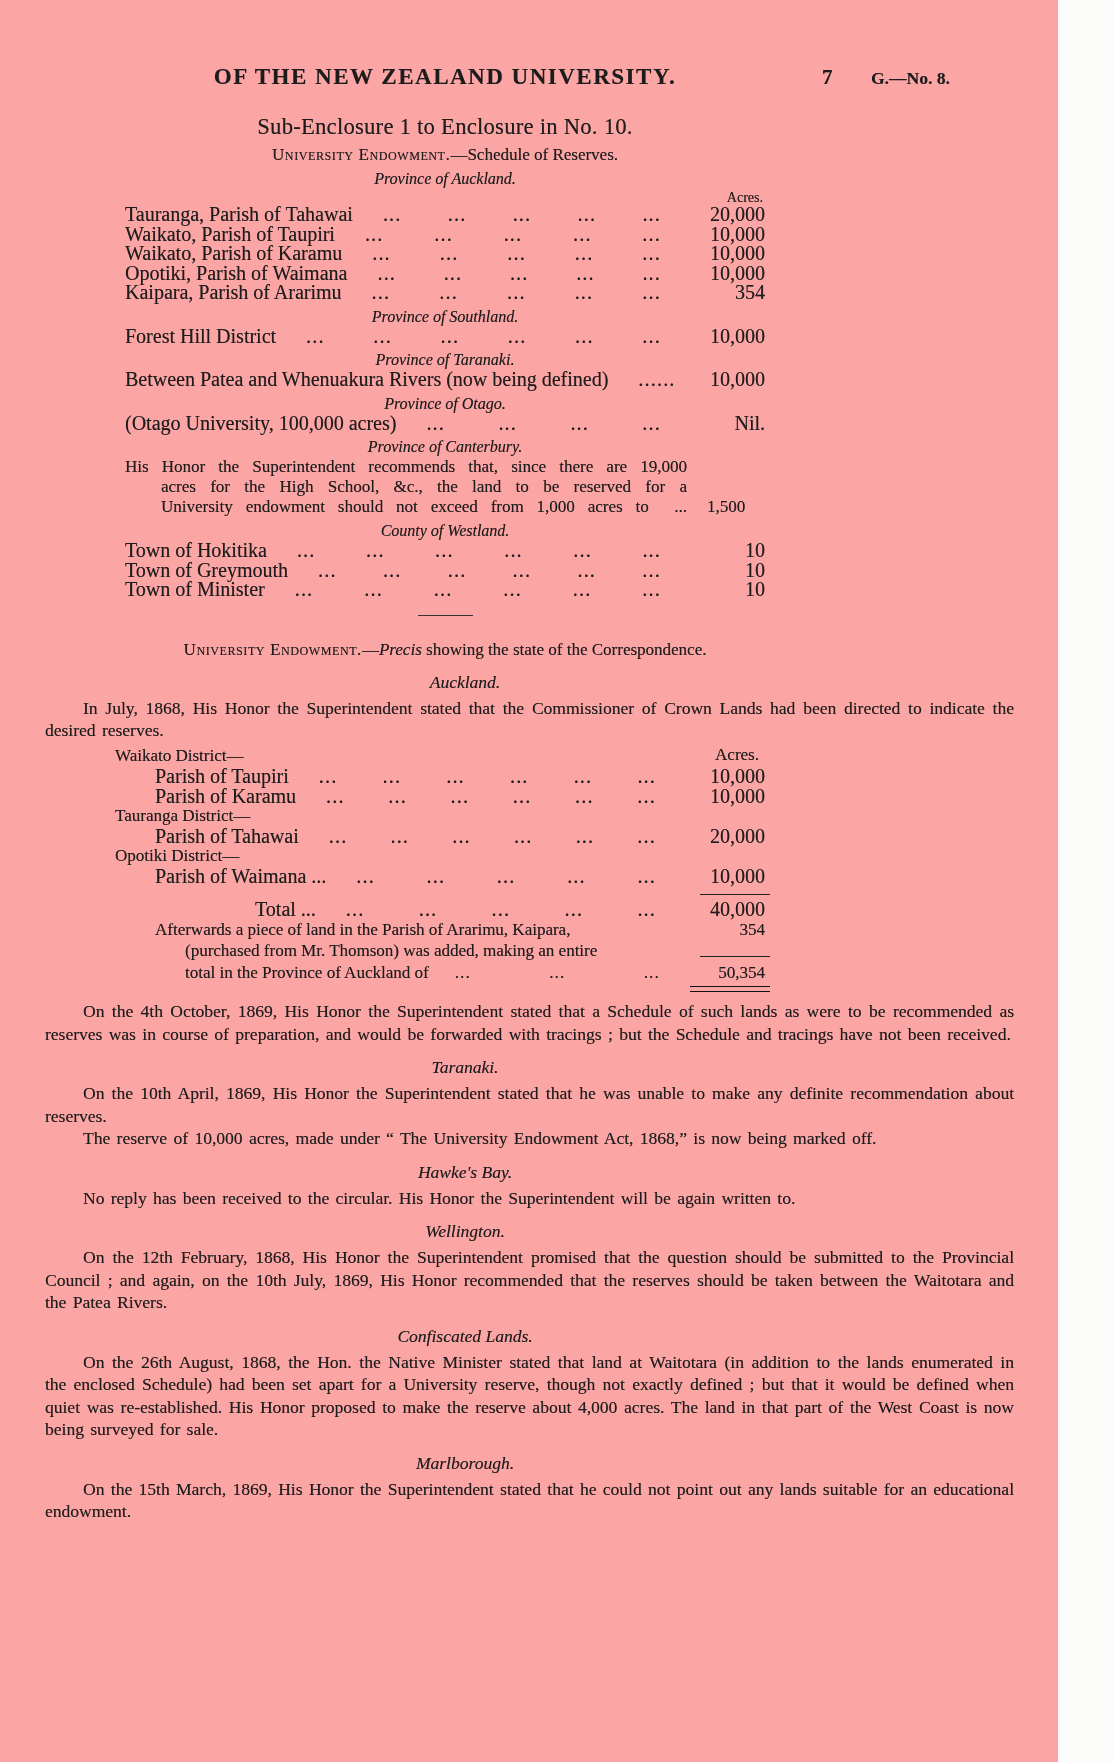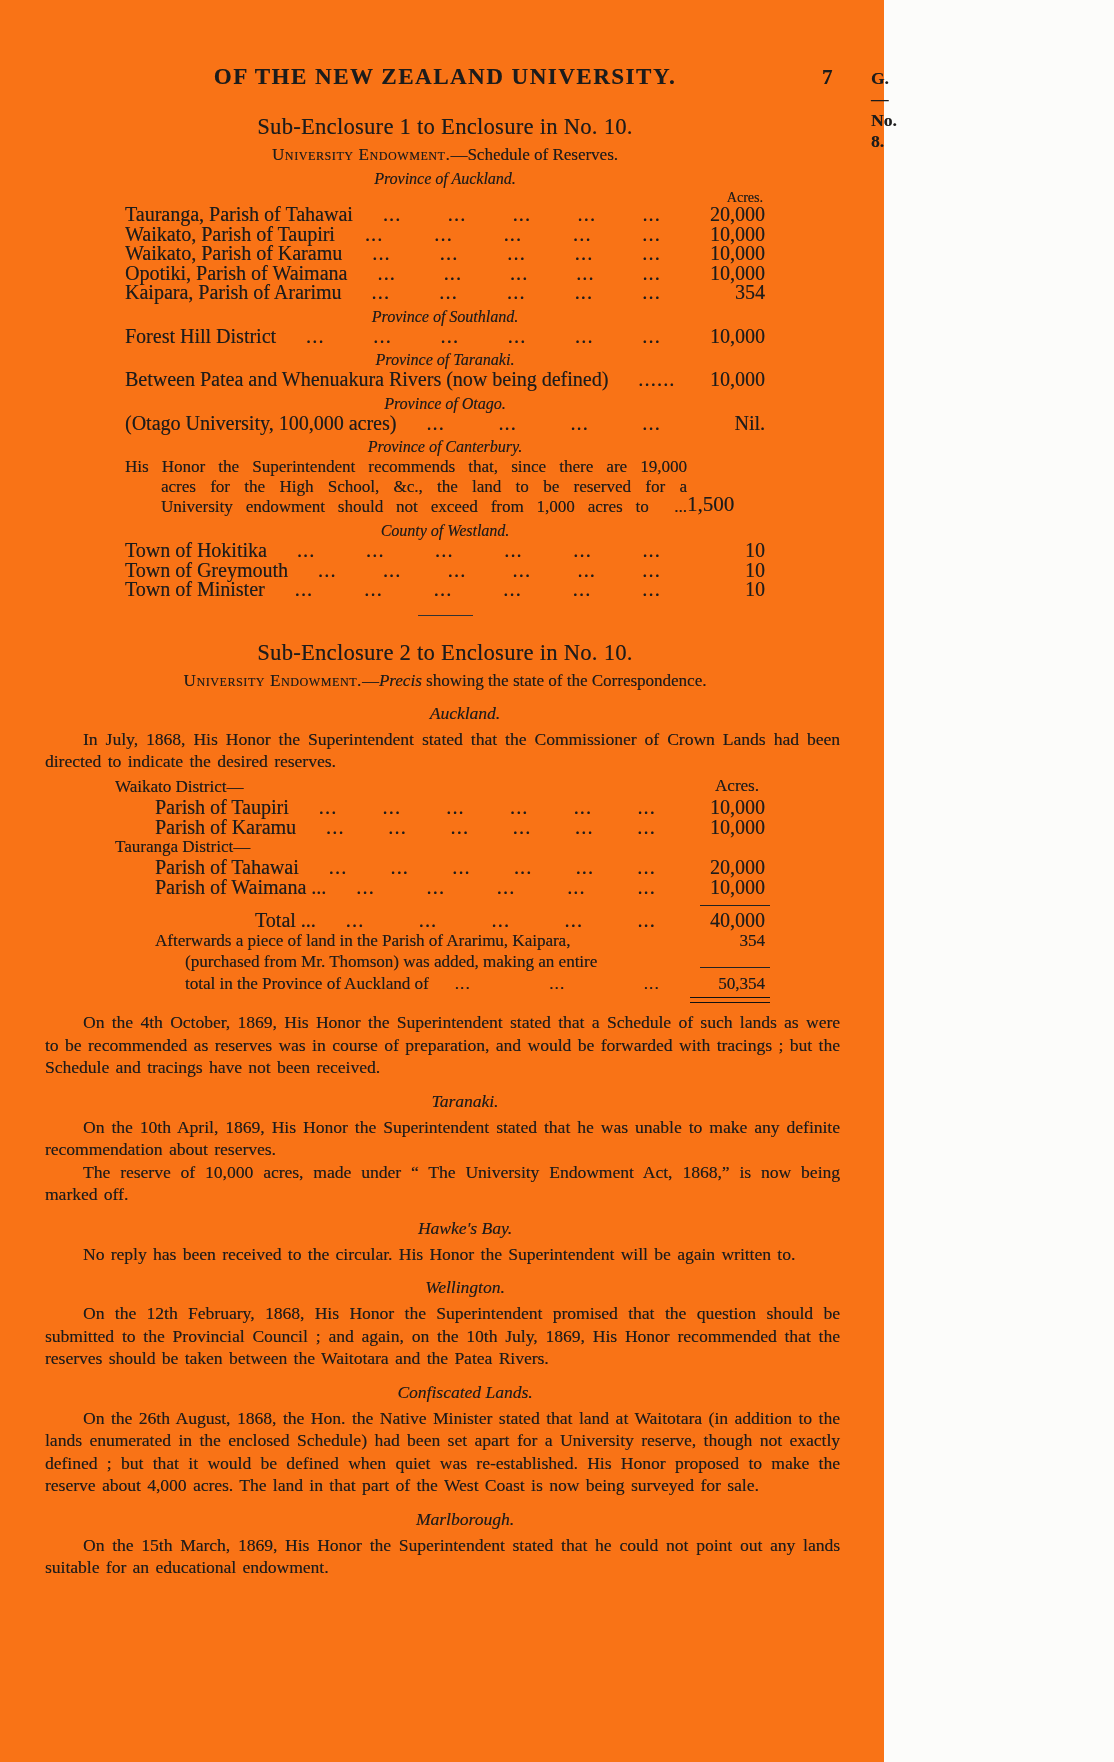--- a/index.html
+++ b/index.html
@@ -1,20 +1,20 @@
 <!DOCTYPE html>
 <html><head>
 <meta charset="utf-8">
 <style>
   * { margin:0; padding:0; box-sizing:border-box; }
   html,body { background:#fcfcfa; }
   body { width:1114px; font-family:"Liberation Serif","DejaVu Serif",serif; }
   .page {
-    position:relative; width:884px; min-height:1762px;
-    background:#f97316; color:#1c1c1c;
+    position:relative; width:1058px; min-height:1762px;
+    background:#fca5a5; color:#1c1c1c;
     padding:64px 44px 40px 45px;
     text-shadow:0.25px 0.25px 0 rgba(10,10,10,0.45);
   }
   
   .running-header { position:relative; height:36px; }
   .rh-title { position:absolute; left:80px; top:0; width:640px; text-align:center;
               font-size:23px; font-weight:bold; letter-spacing:1.5px; }
   .rh-page  { position:absolute; left:777px; top:1px; font-size:21px; font-weight:bold; }
   .rh-ref   { position:absolute; left:826px; top:4px; font-size:17.5px; font-weight:bold; }
 
@@ -32,21 +32,21 @@
   .srow .lbl { white-space:nowrap; }
   .dots { flex:1; display:flex; justify-content:space-between; padding:0 24px 0 30px; overflow:hidden; }
   .dots span { letter-spacing:1.2px; }
   .srow .val { min-width:80px; text-align:right; }
 
   
   .para-row { display:flex; align-items:flex-end; margin-top:1px; }
   .ptext { width:562px; font-size:17px; line-height:20px; }
   .pline { text-align:justify; text-align-last:justify; }
   .pline.indent { padding-left:36px; }
-  .pval { flex:1; text-align:left; font-size:21px; }
+  .pval { flex:1; text-align:center; font-size:17px; }
 
   .divider { width:55px; border-top:1.5px solid #333; margin:15px auto 0; }
 
   
   .enc2 { margin-top:24px; }
   .enc2 .enc-heading { width:640px; margin-left:80px; }
   .enc2 .subhead { width:660px; margin-left:70px; }
   .sec-title2 { width:680px; margin-left:80px; text-align:center; font-style:italic;
                 font-size:17.5px; margin-top:12px; margin-bottom:4px; }
   .para { font-size:17.5px; line-height:22.5px; text-align:justify; text-indent:38px;
@@ -220,21 +220,20 @@
             <span>...</span>
             <span>...</span>
           </span>
           <span class="val">10</span>
         </div>
       </div>
     <div class="divider"></div>
   </section>
 
   <section class="enc2">
-    <div class="enc-heading">Sub-Enclosure 2 to Enclosure in No. 10.</div>
     <div class="subhead"><span class="sc">University Endowment.</span><span>—</span><span class="it">Precis</span><span> showing the state of the Correspondence.</span></div>
     <div id="enc2-sections">
         <div class="sec-title2">Auckland.</div>
         <p class="para">In July, 1868, His Honor the Superintendent stated that the Commissioner of Crown Lands had been directed to indicate the desired reserves.</p>
         <div class="ptable">
           <div class="acres2">Acres.</div>
           <div class="grp">Waikato District—</div>
           <div class="srow item">
             <span class="lbl">Parish of Taupiri</span>
             <span class="dots">
@@ -265,20 +264,21 @@
             <span class="dots">
               <span>...</span>
               <span>...</span>
               <span>...</span>
               <span>...</span>
               <span>...</span>
               <span>...</span>
             </span>
             <span class="val">20,000</span>
           </div>
+          <div class="grp">Opotiki District—</div>
           <div class="srow item">
             <span class="lbl">Parish of Waimana ...</span>
             <span class="dots">
               <span>...</span>
               <span>...</span>
               <span>...</span>
               <span>...</span>
               <span>...</span>
             </span>
             <span class="val">10,000</span>

